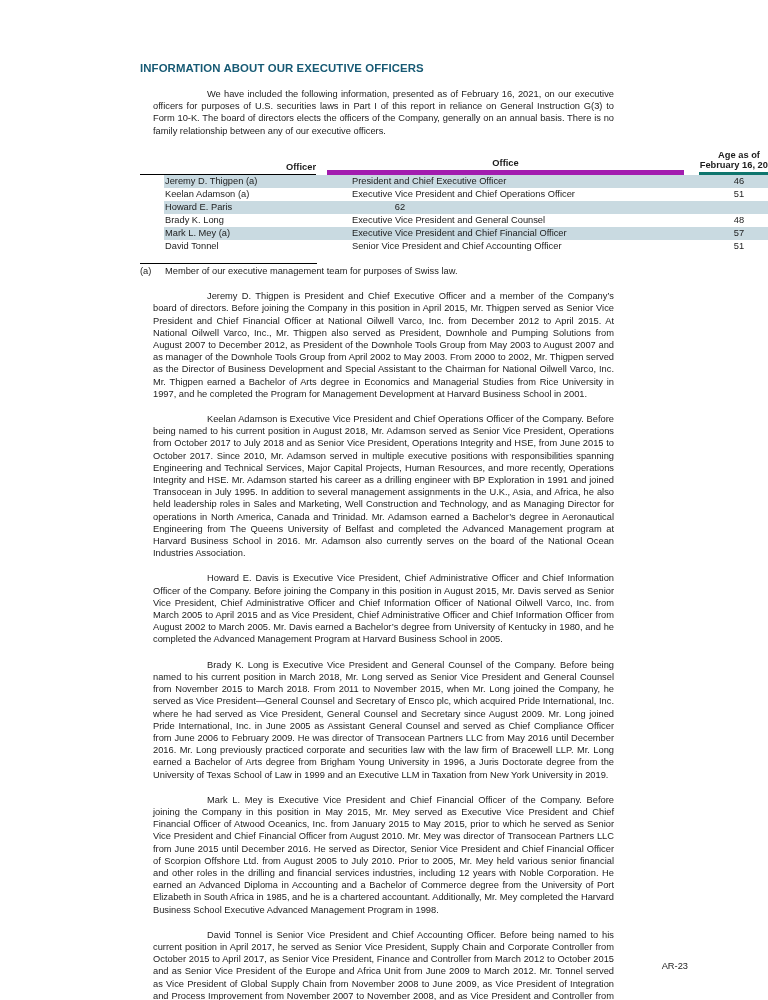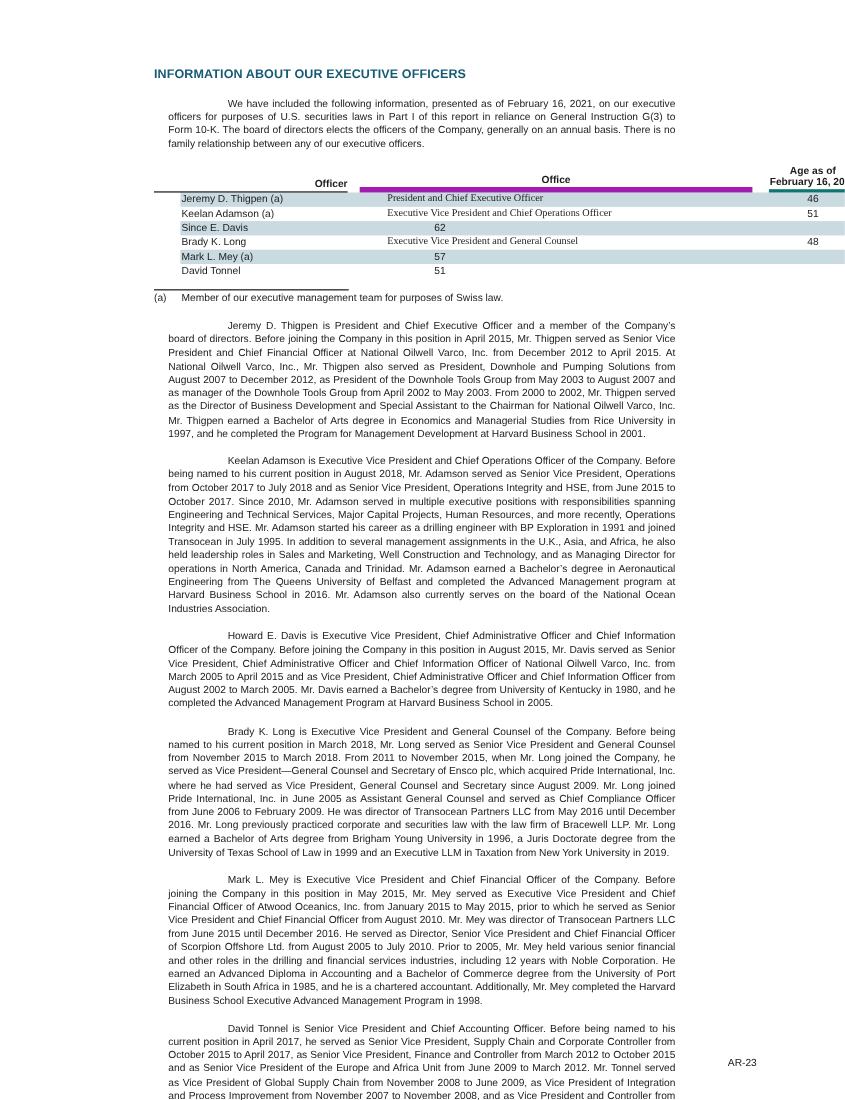--- a/index.html
+++ b/index.html
@@ -38,21 +38,21 @@
   .th-officer { width: 176px; text-align: right; border-bottom: 1px solid #000; padding-bottom: 1px; }
   .th-gap1 { width: 11px; }
   .th-office { flex: 1; text-align: center; border-bottom: 5px solid #a21caf; padding-bottom: 1px; }
   .th-gap2 { width: 7px; }
   .th-agewrap { width: 96px; display: flex; flex-direction: column; align-items: center; }
   .th-age-l1 { text-align: center; }
   .th-age-l2 { text-align: center; border-bottom: 3px solid #0f766e; padding: 0 1px 1px 1px; }
   .t-row { display: flex; align-items: center; height: 13px; margin-left: 24px; }
   .t-row.shaded { background: #c9dae1; }
   .td-officer { width: 187px; padding-left: 1px; }
-  .td-office { flex: 1; font-family: Liberation Serif, serif; }
+  .td-office { flex: 1; }
   .td-age { width: 96px; text-align: center; }
 
   
   .footnote-rule {
     width: 177px;
     border-top: 1.4px solid #000;
     margin: 10px 0 1px 0;
     height: 0;
   }
   .footnote { display: flex; margin: 1px 0 5px 0; }
@@ -93,34 +93,36 @@
       <div class="td-officer">Jeremy D. Thigpen (a)</div>
       <div class="td-office">President and Chief Executive Officer</div>
       <div class="td-age">46</div>
     </div>
     <div class="t-row">
       <div class="td-officer">Keelan Adamson (a)</div>
       <div class="td-office">Executive Vice President and Chief Operations Officer</div>
       <div class="td-age">51</div>
     </div>
     <div class="t-row shaded">
-      <div class="td-officer">Since E. Davis</div>
+      <div class="td-officer">Howard E. Paris</div>
       <div class="td-age">62</div>
     </div>
     <div class="t-row">
       <div class="td-officer">Brady K. Long</div>
       <div class="td-office">Executive Vice President and General Counsel</div>
       <div class="td-age">48</div>
     </div>
     <div class="t-row shaded">
       <div class="td-officer">Mark L. Mey (a)</div>
+      <div class="td-office">Executive Vice President and Chief Financial Officer</div>
       <div class="td-age">57</div>
     </div>
     <div class="t-row">
       <div class="td-officer">David Tonnel</div>
+      <div class="td-office">Senior Vice President and Chief Accounting Officer</div>
       <div class="td-age">51</div>
     </div>
   </div>
 
   <div class="footnote-rule"></div>
   <div class="footnote">
     <span class="fn-marker">(a)</span>
     <span class="fn-text">Member of our executive management team for purposes of Swiss law.</span>
   </div>
 

